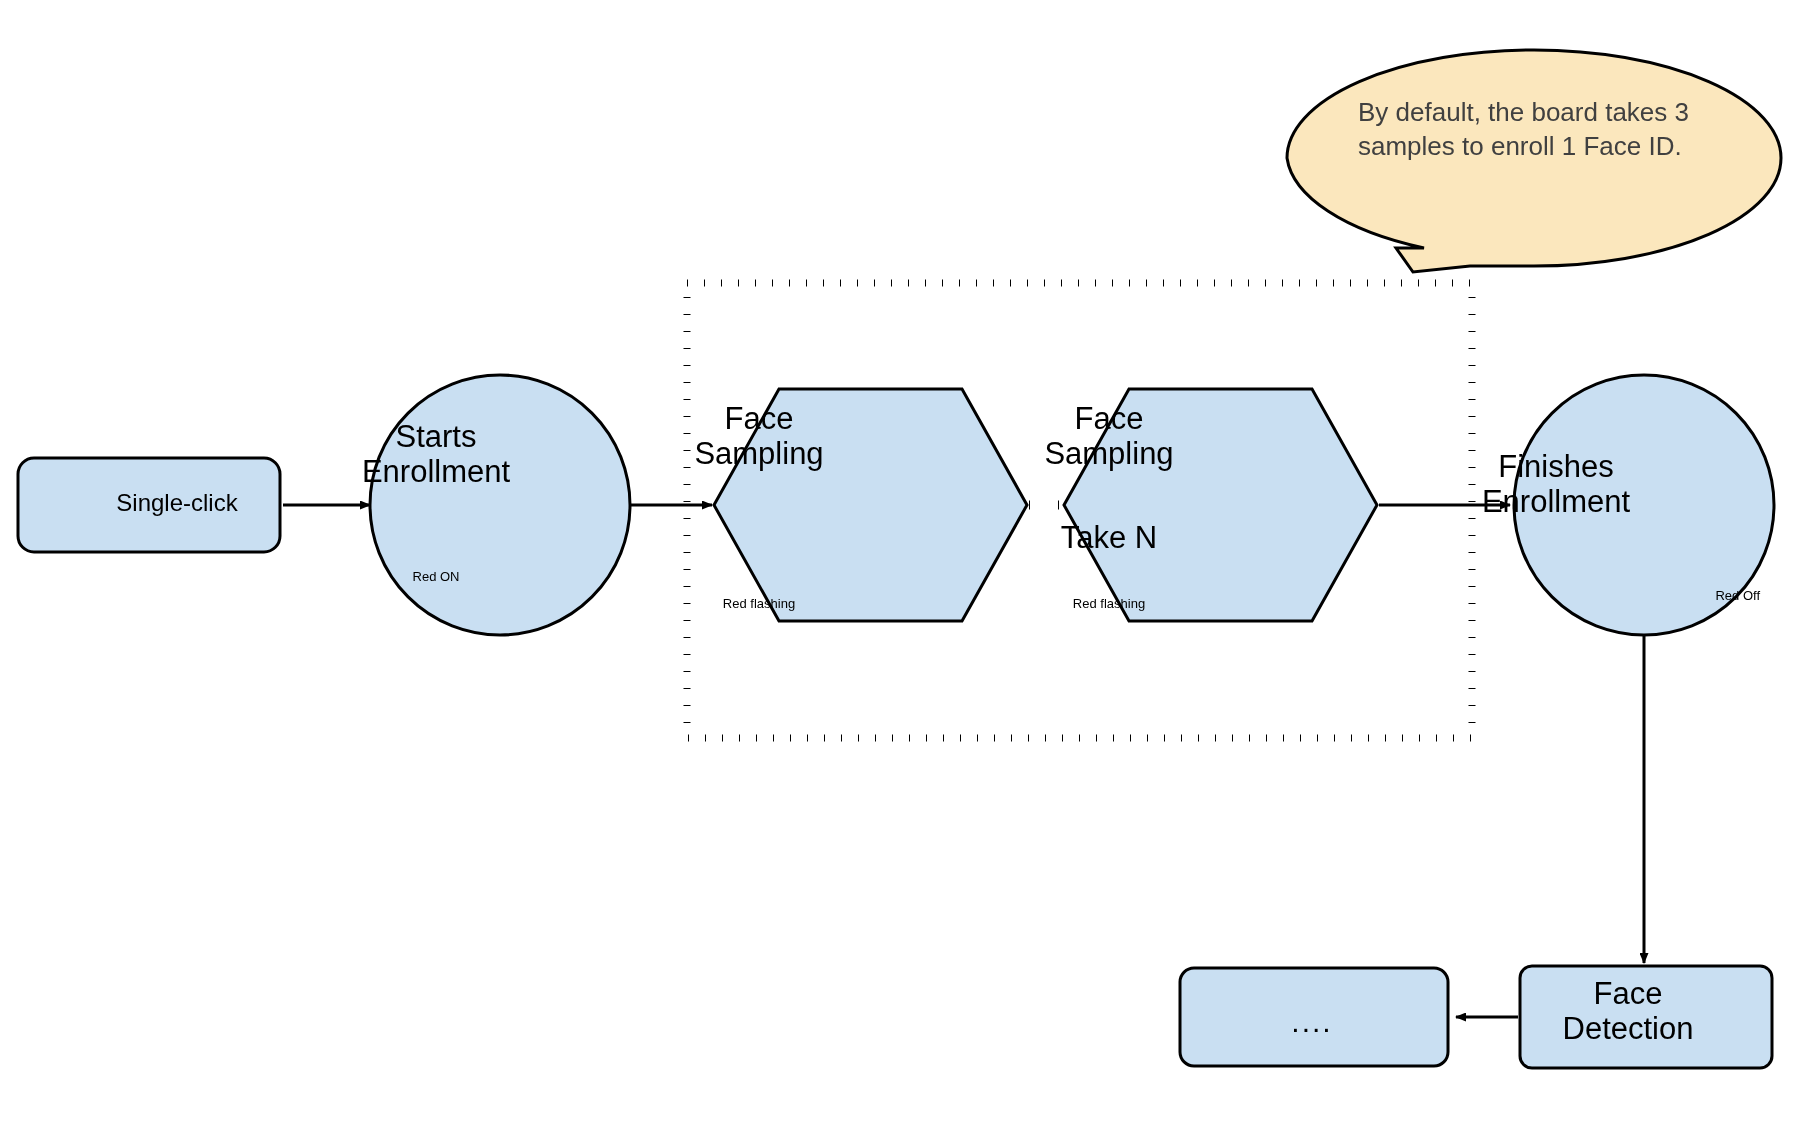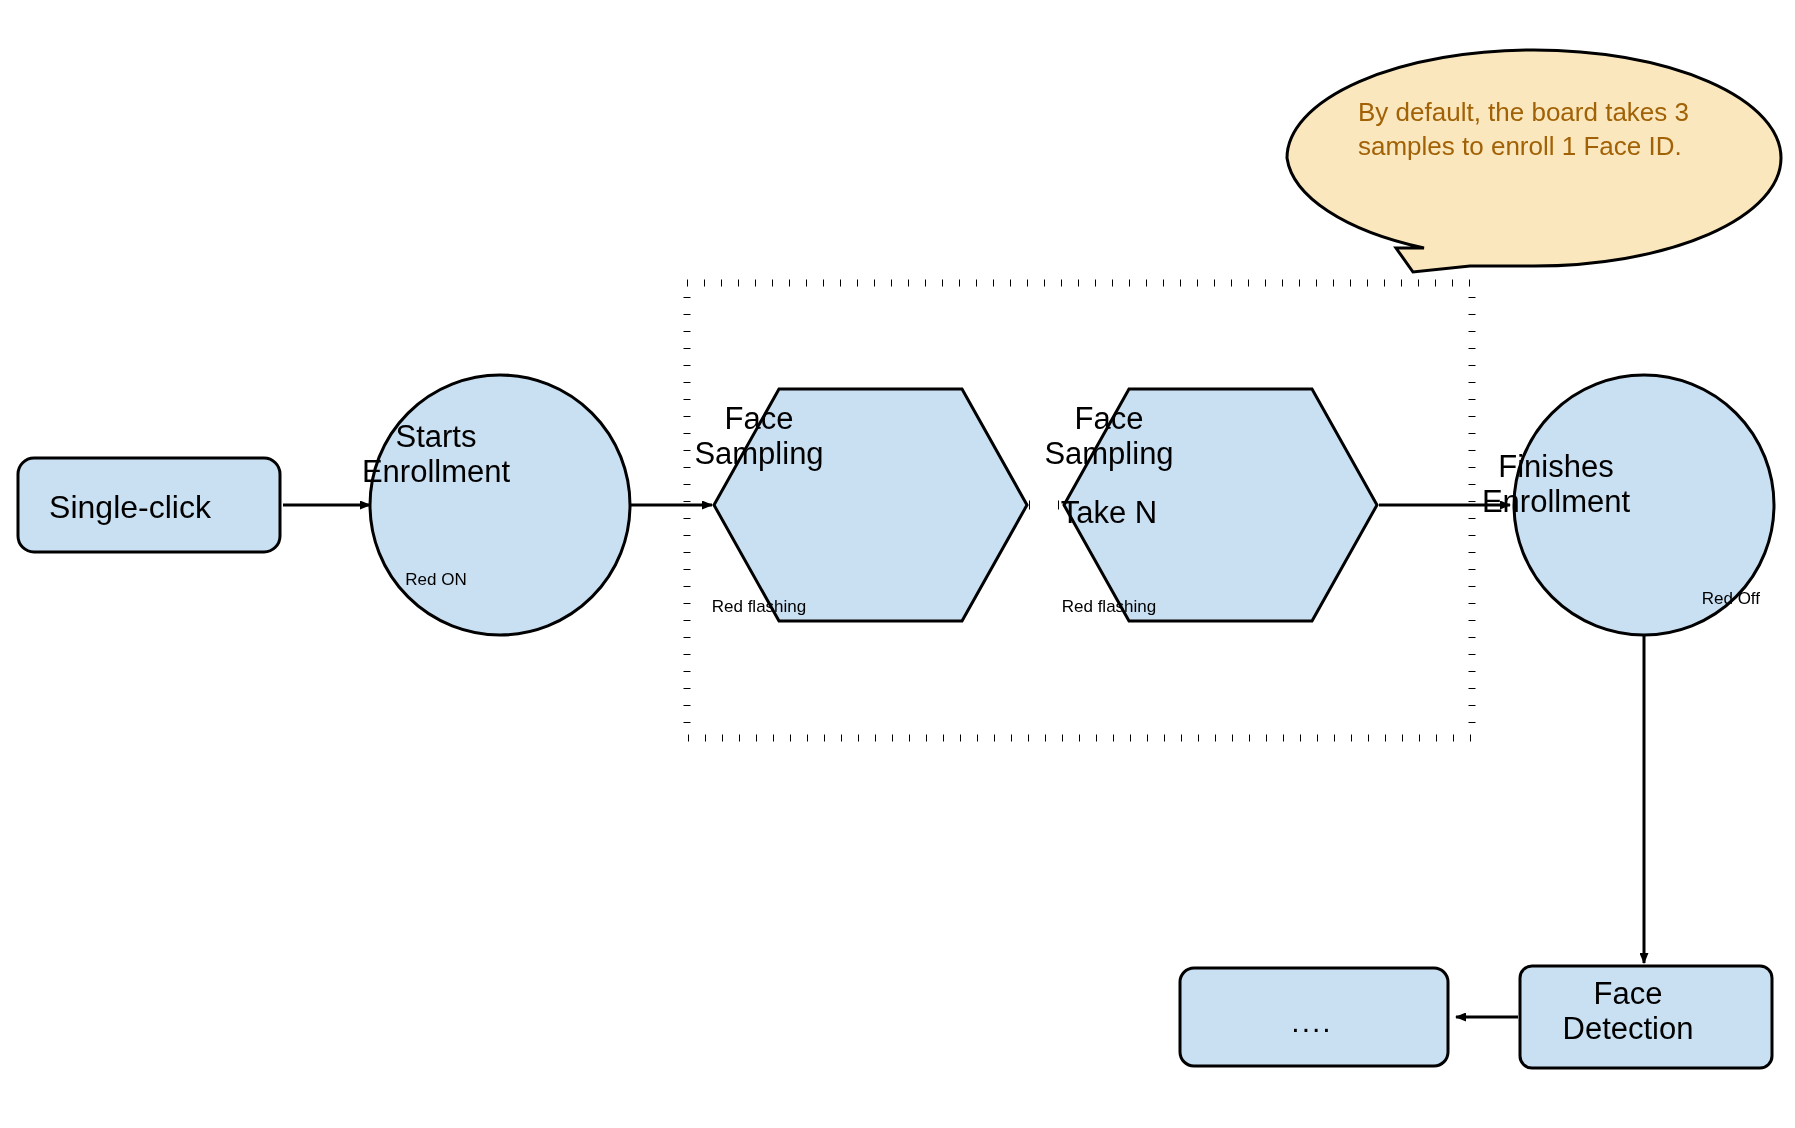--- a/index.html
+++ b/index.html
@@ -30,59 +30,59 @@
   
   .node-label {
     position: absolute;
     text-align: center;
     line-height: 1.12;
     color: #000;
     pointer-events: none;
     white-space: pre;
   }
   .t-big   { font-size: 31px; }
-  .t-small { font-size: 17px; }
+  .t-small { font-size: 13px; }
   .t-dots  { font-size: 30px; letter-spacing: 2px; }
 
   
-  #lbl-single-click { left: 16px;  top: 490px;  width: 228px; font-size: 32px; }
+  #lbl-single-click { left: 16px;  top: 490px;  width: 228px; font-size: 24px; padding-left: 47px; }
 
   
   #lbl-starts-main  { left: 320px; top: 420px;  width: 232px; }
   #lbl-starts-sub   { left: 320px; top: 570px;  width: 232px; }
 
   
   #lbl-hex1-title   { left: 640px; top: 402px;  width: 238px; }
   #lbl-hex1-take    { left: 640px; top: 521px;  width: 238px; }
   #lbl-hex1-sub     { left: 640px; top: 597px;  width: 238px; }
 
   
   #lbl-hex2-title   { left: 990px; top: 402px;  width: 238px; }
-  #lbl-hex2-take    { left: 990px; top: 496px;  width: 238px; }
+  #lbl-hex2-take    { left: 990px; top: 521px;  width: 238px; }
   #lbl-hex2-sub     { left: 990px; top: 597px;  width: 238px; }
 
   
   #lbl-finish-main  { left: 1440px; top: 450px; width: 232px; text-align: center; }
   #lbl-finish-sub   { left: 1528px; top: 589px; width: 232px; text-align: right; }
 
   
   #lbl-face-det     { left: 1520px; top: 977px; width: 216px; }
 
   
   #lbl-ellipsis-box { left: 1180px; top: 1005px; width: 264px; }
 
   
   #callout-text {
     position: absolute;
     left: 1358px;
     top: 96px;
     width: 340px;
     font-size: 26px;
     line-height: 1.30;
-    color: #a16207;
+    color: #404040;
     text-align: left;
     pointer-events: none;
   }
   #callout-text .para2 { margin-top: 28px; display: block; }
 </style>
 </head>
 <body>
 
 <div id="canvas">
 

